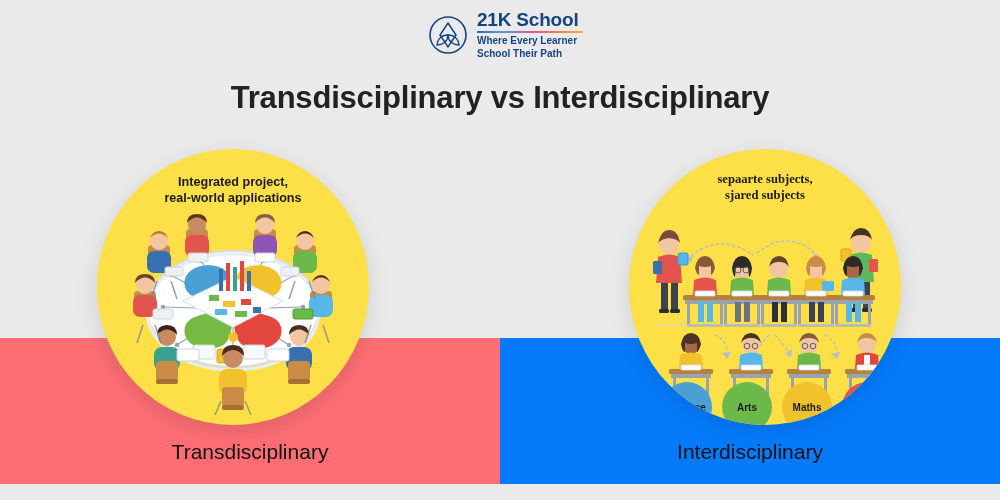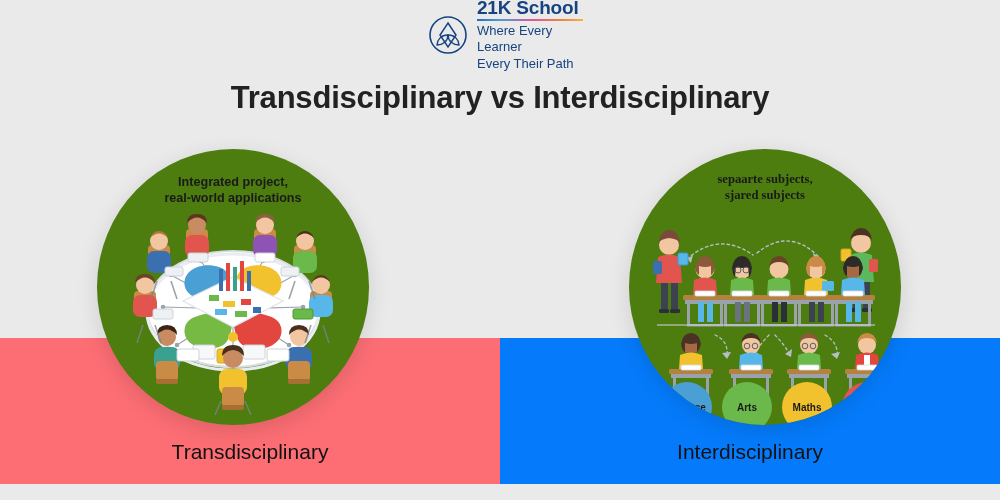--- a/index.html
+++ b/index.html
@@ -16,31 +16,31 @@
   .bg-left{position:absolute;left:0;top:338px;width:500px;height:162px;background:#fc6e74;}
   .bg-right{position:absolute;left:500px;top:338px;width:500px;height:162px;background:#057bfb;}
 
   
   .logo{position:absolute;left:428px;top:11px;width:160px;height:48px;display:flex;align-items:center;gap:9px;}
   .logo-mark{width:40px;height:40px;flex:0 0 40px;position:relative;}
   .logo-text{display:flex;flex-direction:column;justify-content:center;line-height:1;}
   .logo-name{font-size:19px;font-weight:bold;color:#174480;letter-spacing:-0.2px;}
   .logo-rule{height:2.5px;width:106px;margin:1.5px 0 2px 0;
     background:linear-gradient(90deg,#1d6fc4 0%,#4f9ad6 22%,#e0559b 52%,#f0803f 78%,#f6b23c 100%);}
-  .logo-tag{font-size:13px;font-weight:normal;color:#174480;line-height:1.24;}
+  .logo-tag{font-size:10px;font-weight:bold;color:#174480;line-height:1.24;}
 
   
   .title{
     position:absolute;left:0;top:80px;width:1000px;text-align:center;
     font-size:31px;font-weight:bold;color:#222;letter-spacing:-0.2px;
   }
 
   
   .panel{position:absolute;width:272px;height:276px;border-radius:50%;
-    background:#4d7c0f;
+    background:#fde047;
     box-shadow:0 6px 22px rgba(0,0,0,0.12);
     overflow:hidden;}
   .panel-left{left:97px;top:149px;}
   .panel-right{left:629px;top:149px;}
 
   .caption{
     position:absolute;left:0;width:272px;text-align:center;
     font-size:12.6px;font-weight:bold;color:#1a1a1a;line-height:1.25;
   }
   .caption-left{top:26px;}
@@ -72,21 +72,21 @@
         <path d="M20 8 L28 20 L20 32 L12 20 Z" fill="none" stroke="#174480" stroke-width="1.5"></path>
         <path d="M20 20 C13 20 9 25 9 30 C15 30 20 26 20 20 Z" fill="none" stroke="#174480" stroke-width="1.4"></path>
         <path d="M20 20 C27 20 31 25 31 30 C25 30 20 26 20 20 Z" fill="none" stroke="#174480" stroke-width="1.4"></path>
       </svg>
     </div>
     <div class="logo-text">
       <div class="logo-name">21K School</div>
       <div class="logo-rule"></div>
       <div>
         <div class="logo-tag">Where Every Learner</div>
-        <div class="logo-tag">Every Their Path</div>
+        <div class="logo-tag">School Their Path</div>
       </div>
     </div>
   </div>
 
   <div class="title">Transdisciplinary vs Interdisciplinary</div>
 
   <div class="panel panel-left">
     <div class="caption caption-left">
       <div>Integrated project,</div>
       <div>real-world applications</div>

